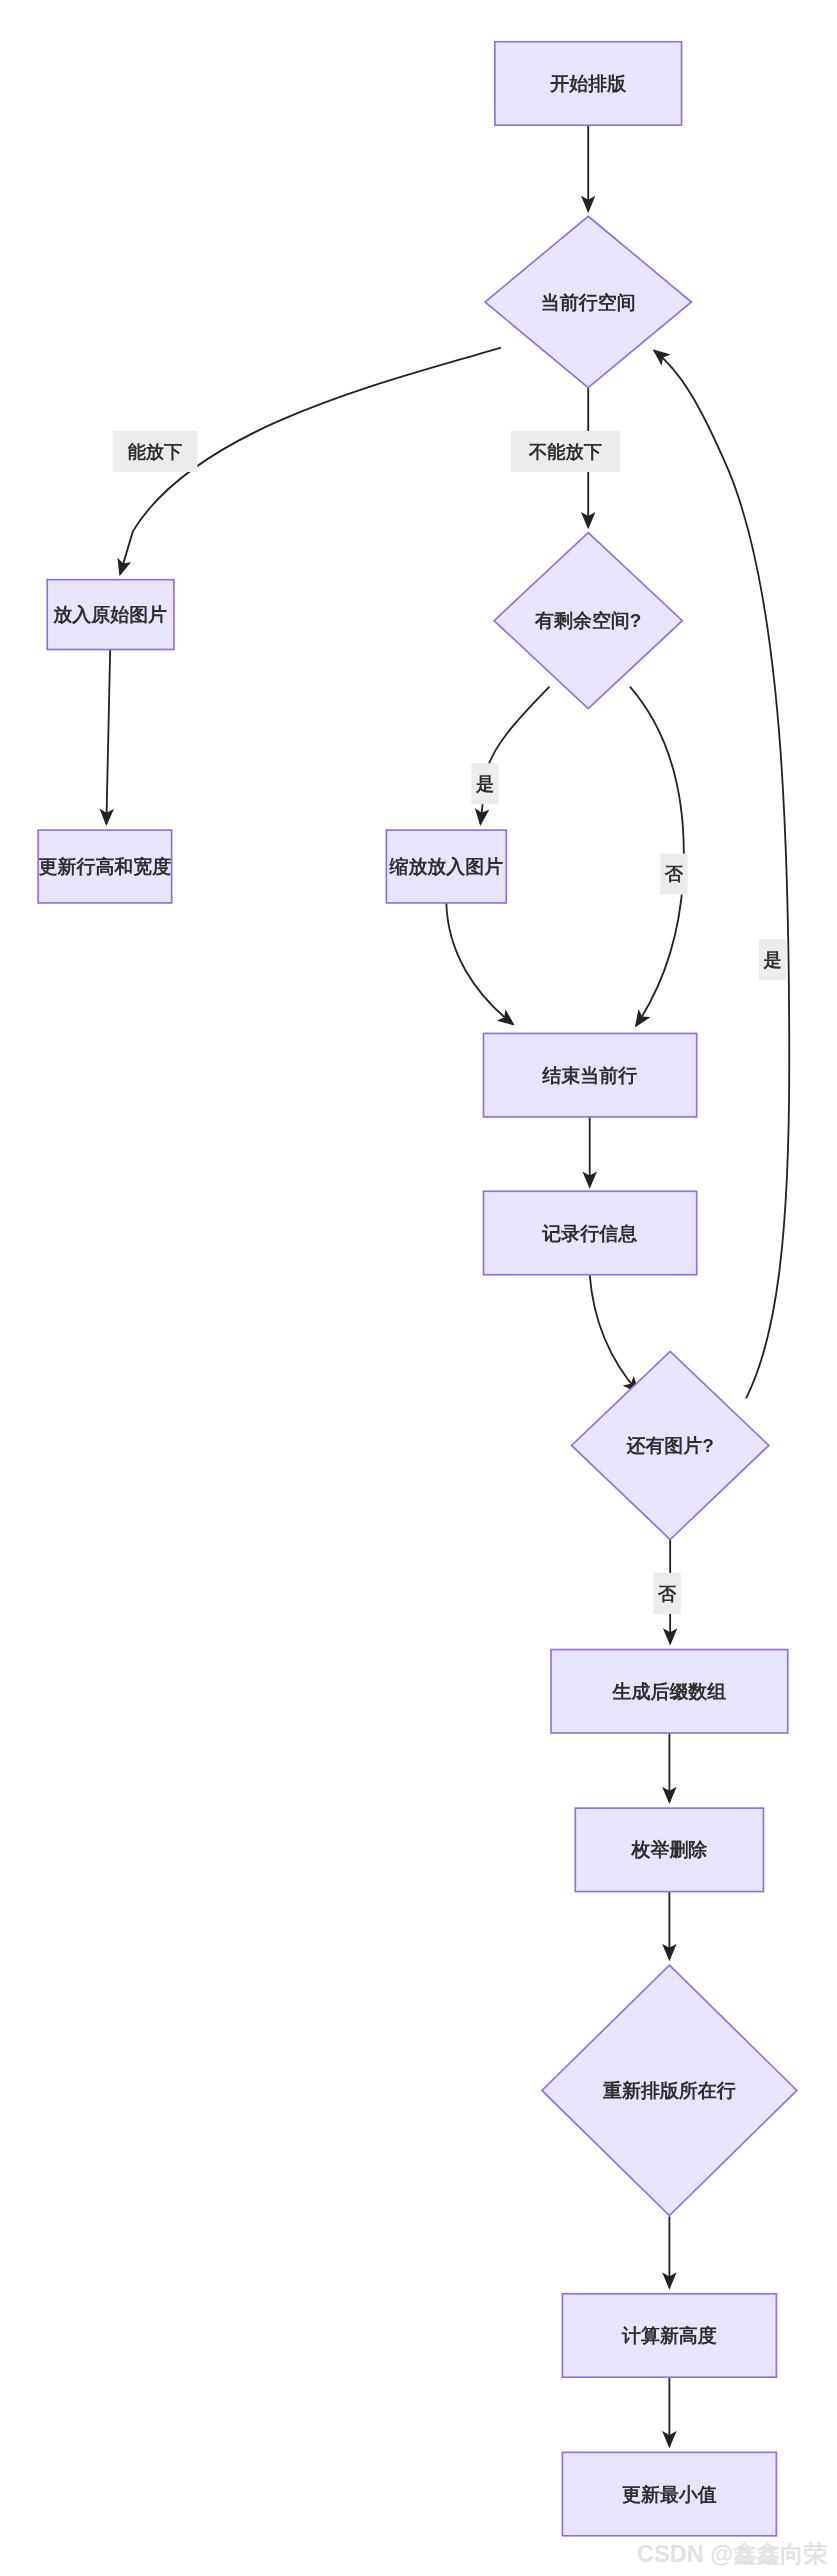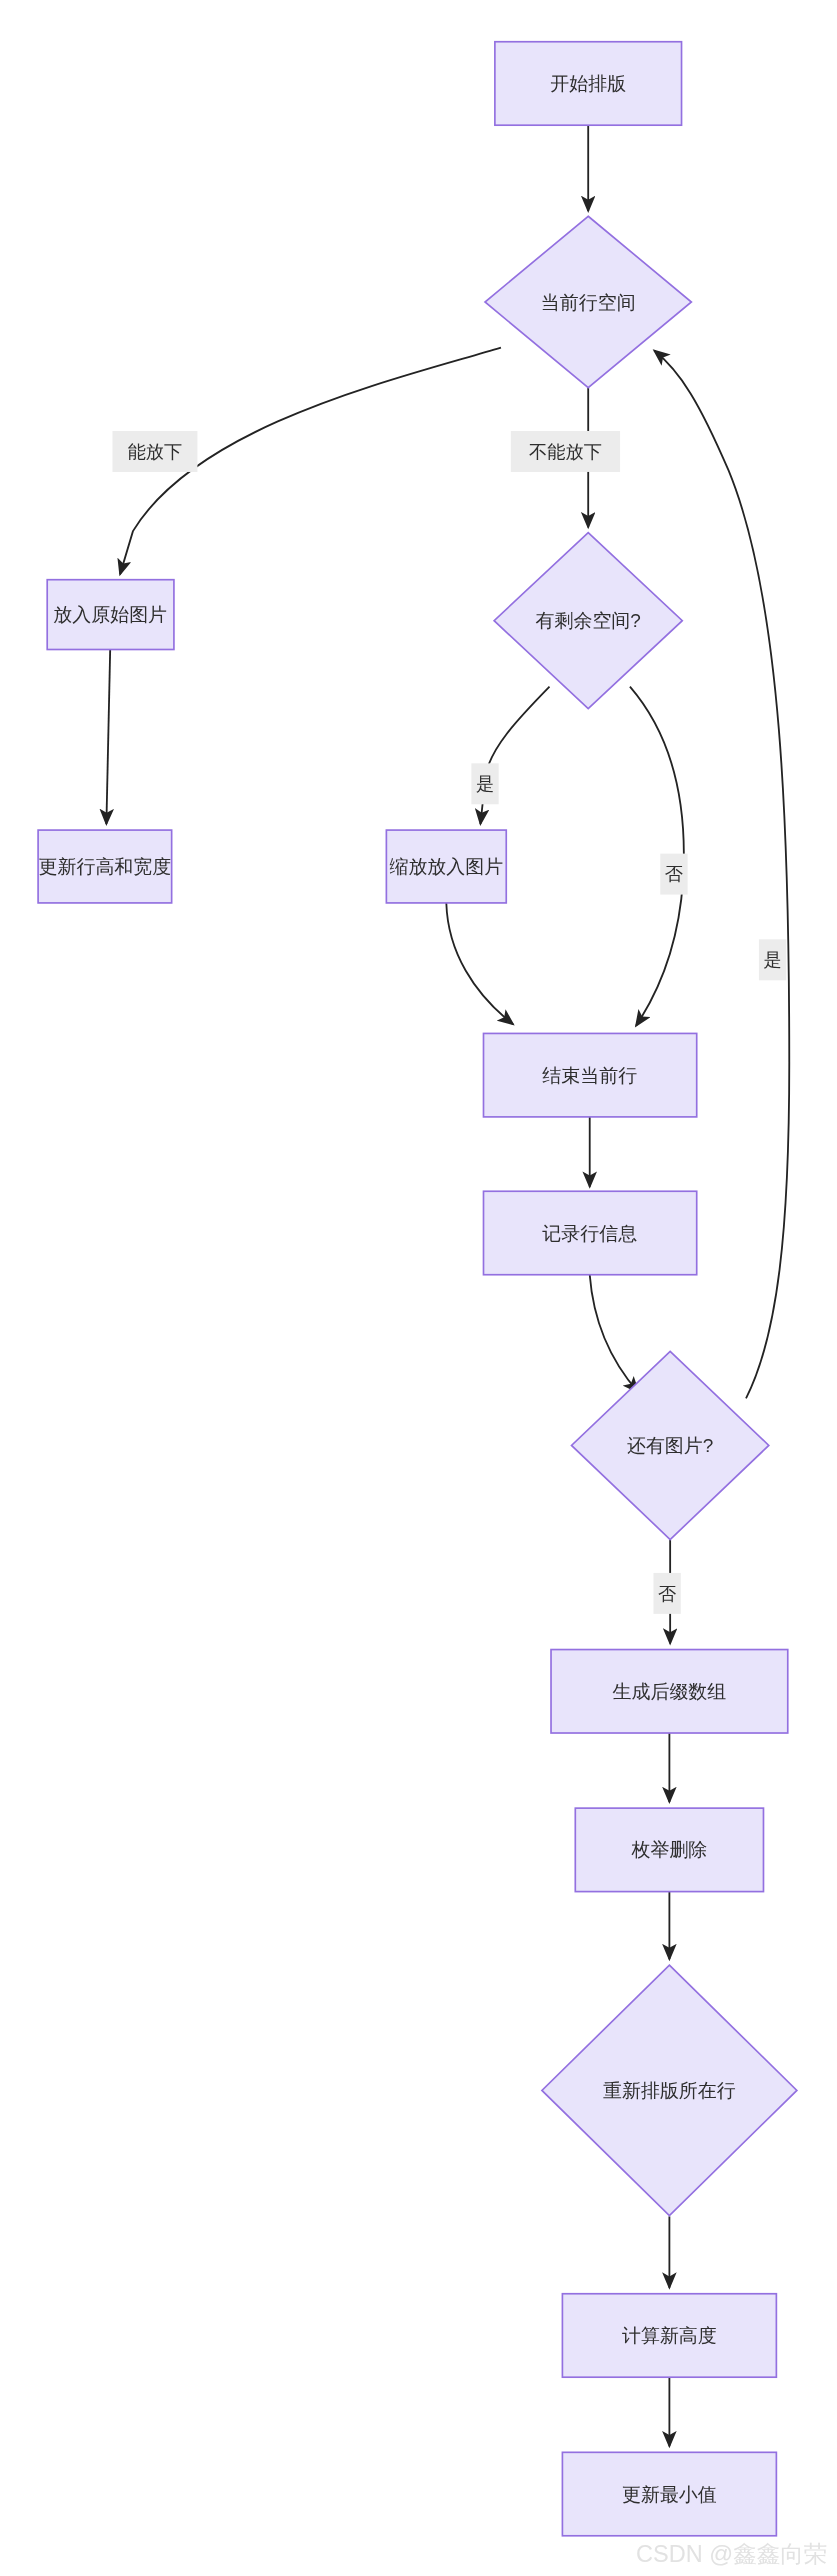--- a/index.html
+++ b/index.html
@@ -12,20 +12,21 @@
     height: 2576px;
     font-family: "Liberation Sans", "DejaVu Sans", sans-serif;
     overflow: hidden;
     position: relative;
   }
   #flowchart-root {
     position: relative;
     width: 702px;
     height: 2576px;
     background: #ffffff;
+    font-weight: bold;
   }
   svg.chart-canvas {
     position: absolute;
     top: 0;
     left: 0;
     width: 838px;
     height: 2576px;
     display: block;
   }
   .node-shape {

